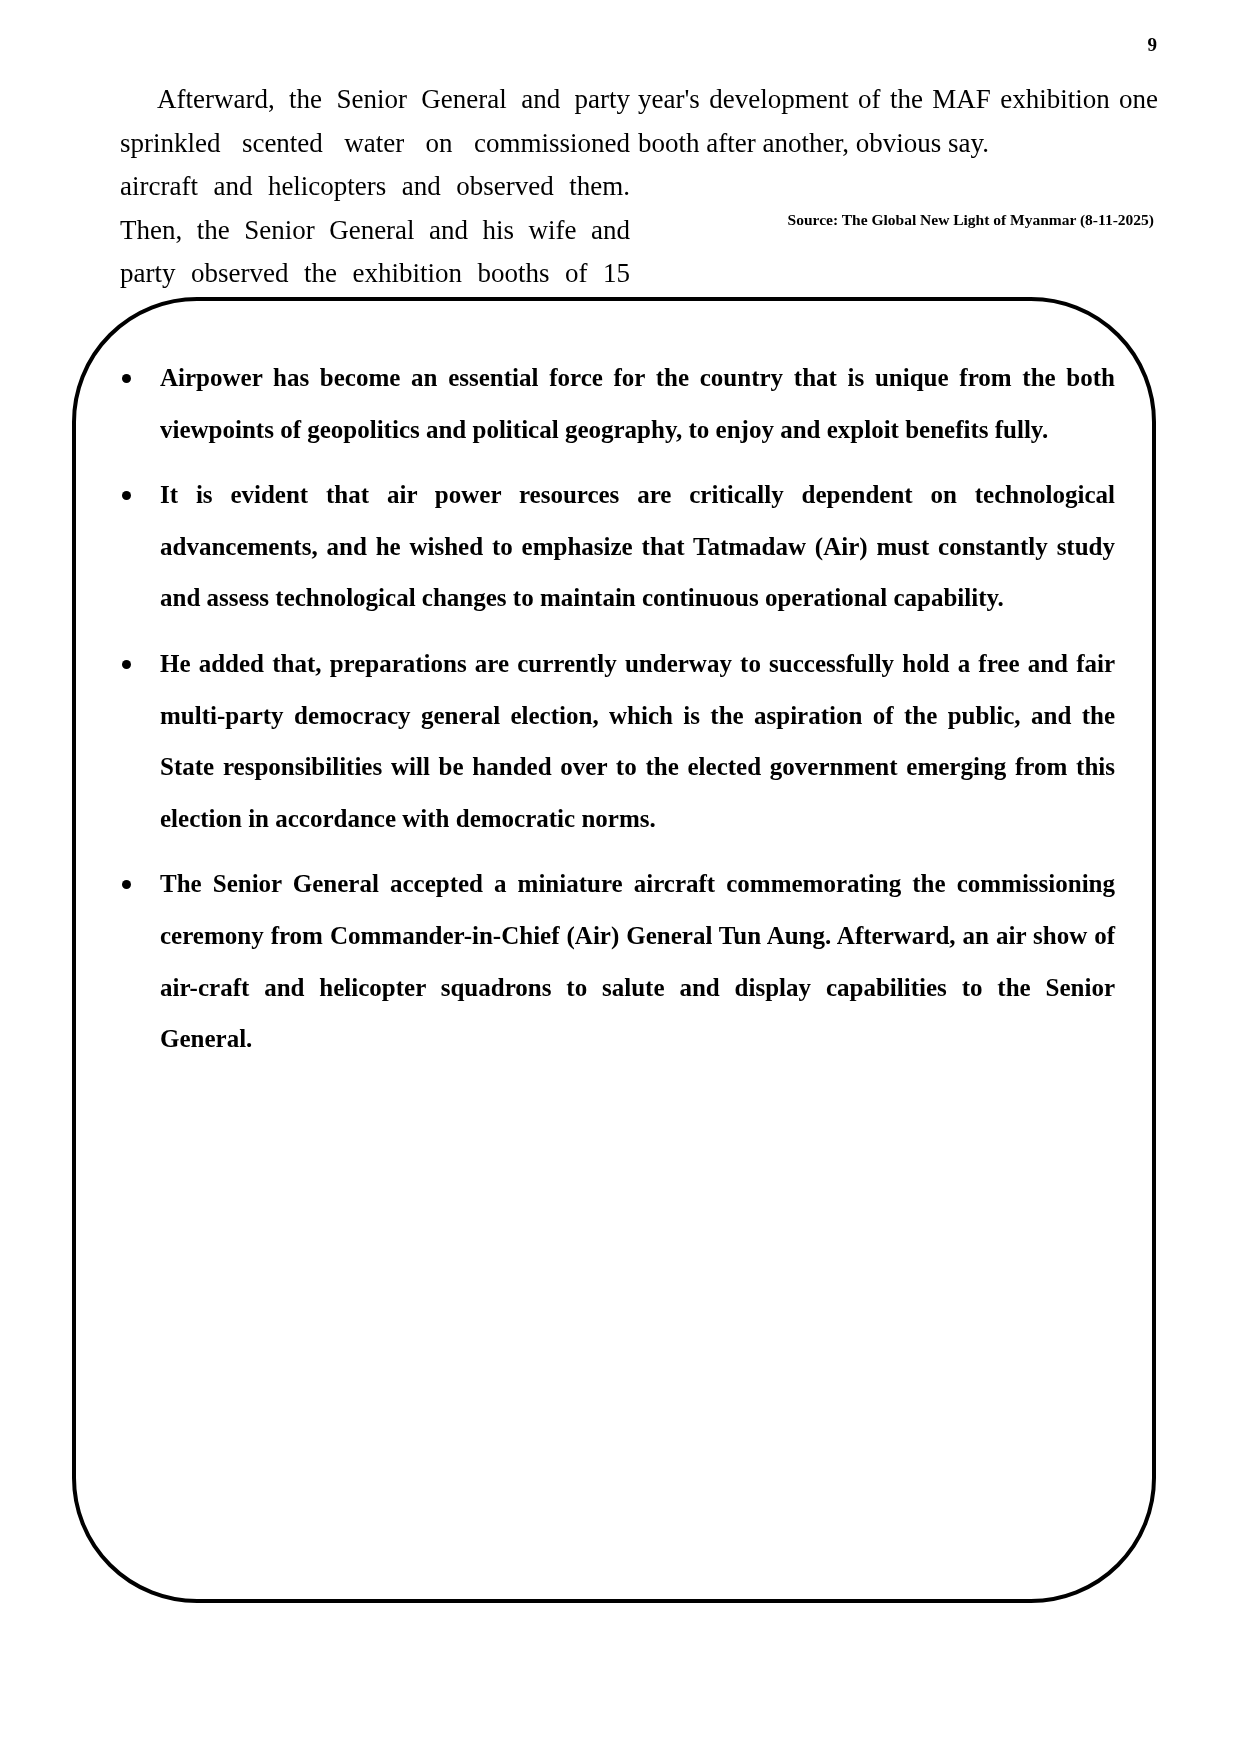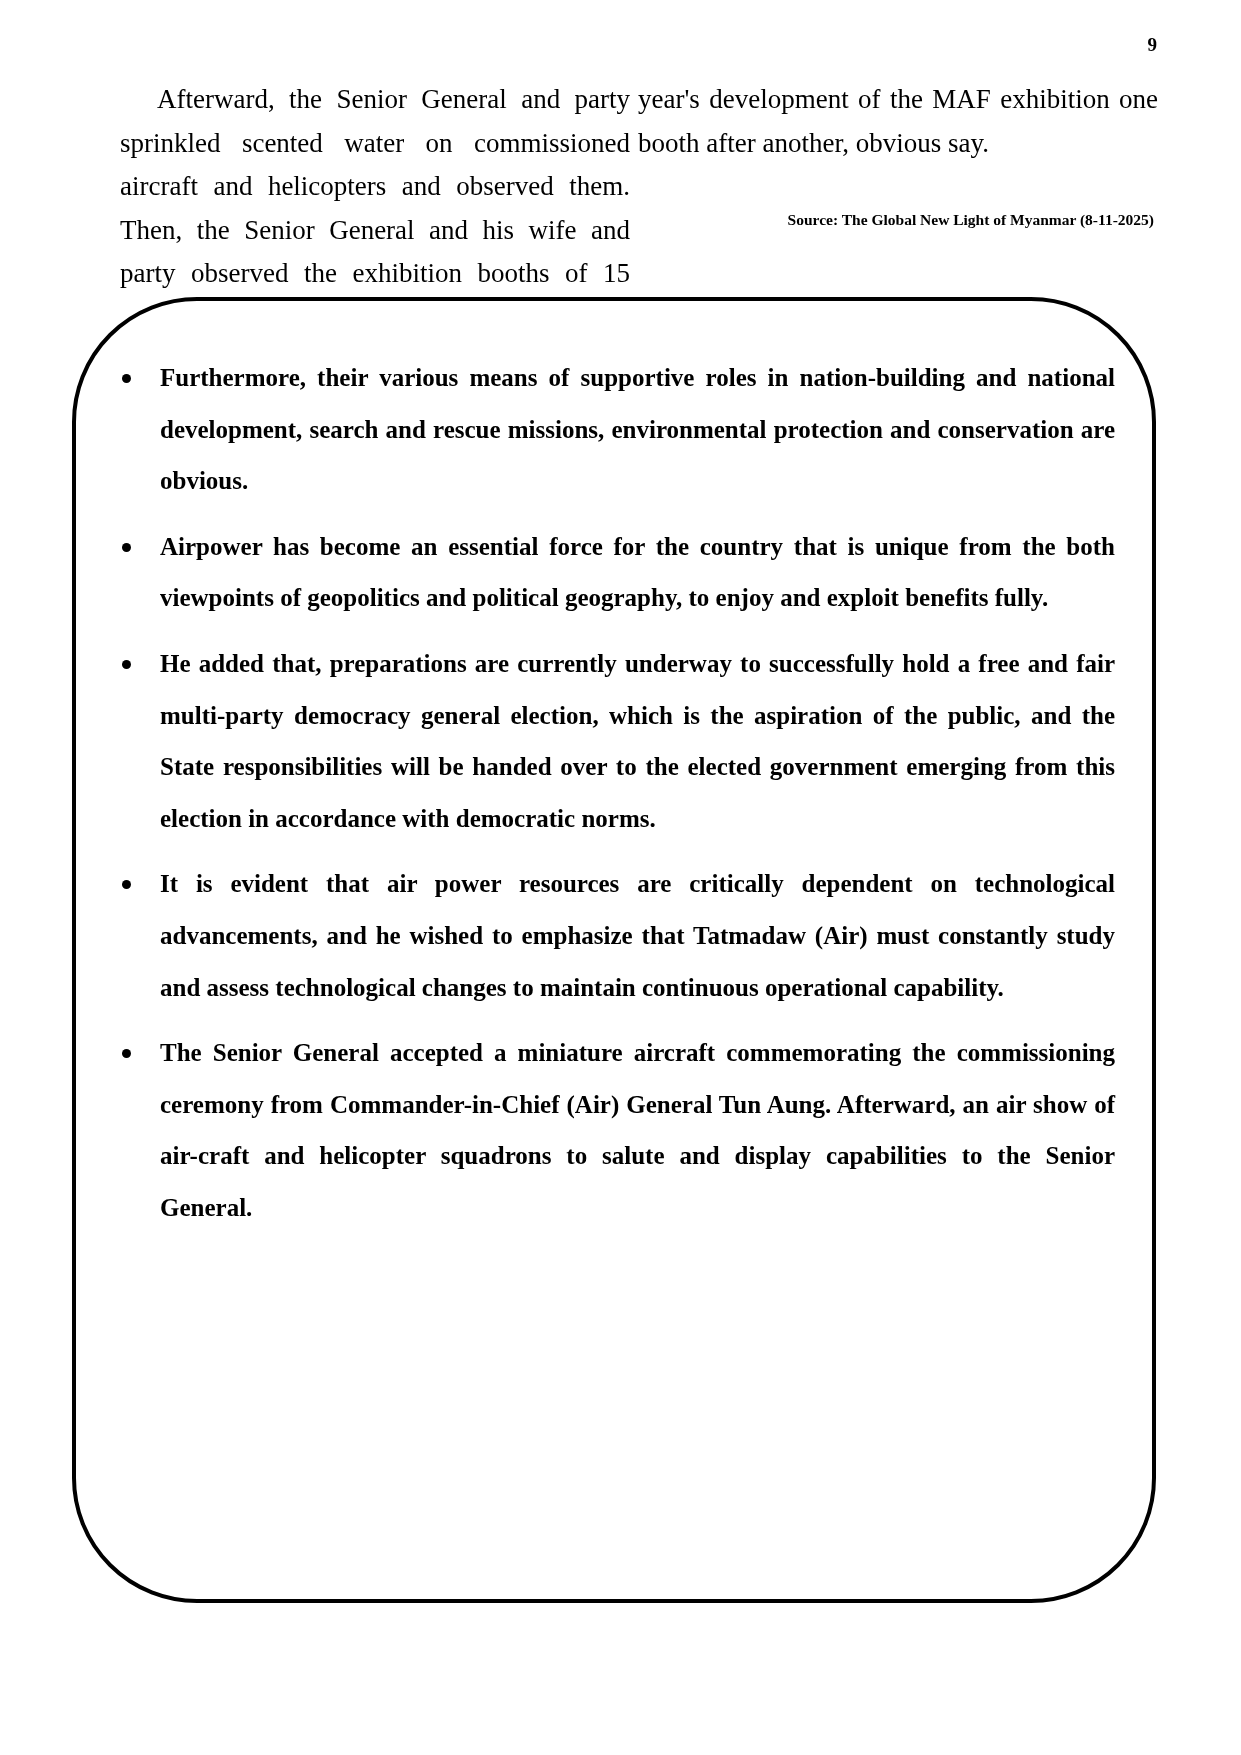--- a/index.html
+++ b/index.html
@@ -102,31 +102,27 @@
   <div class="para">year's development of the MAF exhibition one booth after another, obvious say.</div>
 </div>
 
 <div class="source-line">Source: The Global New Light of Myanmar (8-11-2025)</div>
 
 <div class="box"></div>
 
 <ul class="bullet-list">
   <li class="bullet-item">
     <span class="bullet-dot"></span>
-    <span>Furthermore, their various means of supportive roles in nation-building and national development, search and rescue missions, environmental protection and conservation are obvious.</span>
-  </li>
-  <li class="bullet-item">
-    <span class="bullet-dot"></span>
     <span>Airpower has become an essential force for the country that is unique from the both viewpoints of geopolitics and political geography, to enjoy and exploit benefits fully.</span>
   </li>
   <li class="bullet-item">
     <span class="bullet-dot"></span>
-    <span>He added that, preparations are currently underway to successfully hold a free and fair multi-party democracy general election, which is the aspiration of the public, and the State responsibilities will be handed over to the elected government emerging from this election in accordance with democratic norms.</span>
+    <span>It is evident that air power resources are critically dependent on technological advancements, and he wished to emphasize that Tatmadaw (Air) must constantly study and assess technological changes to maintain continuous operational capability.</span>
   </li>
   <li class="bullet-item">
     <span class="bullet-dot"></span>
-    <span>It is evident that air power resources are critically dependent on technological advancements, and he wished to emphasize that Tatmadaw (Air) must constantly study and assess technological changes to maintain continuous operational capability.</span>
+    <span>He added that, preparations are currently underway to successfully hold a free and fair multi-party democracy general election, which is the aspiration of the public, and the State responsibilities will be handed over to the elected government emerging from this election in accordance with democratic norms.</span>
   </li>
   <li class="bullet-item">
     <span class="bullet-dot"></span>
     <span>The Senior General accepted a miniature aircraft commemorating the commissioning ceremony from Commander-in-Chief (Air) General Tun Aung. Afterward, an air show of air-craft and helicopter squadrons to salute and display capabilities to the Senior General.</span>
   </li>
 </ul>
 
 </body></html>

